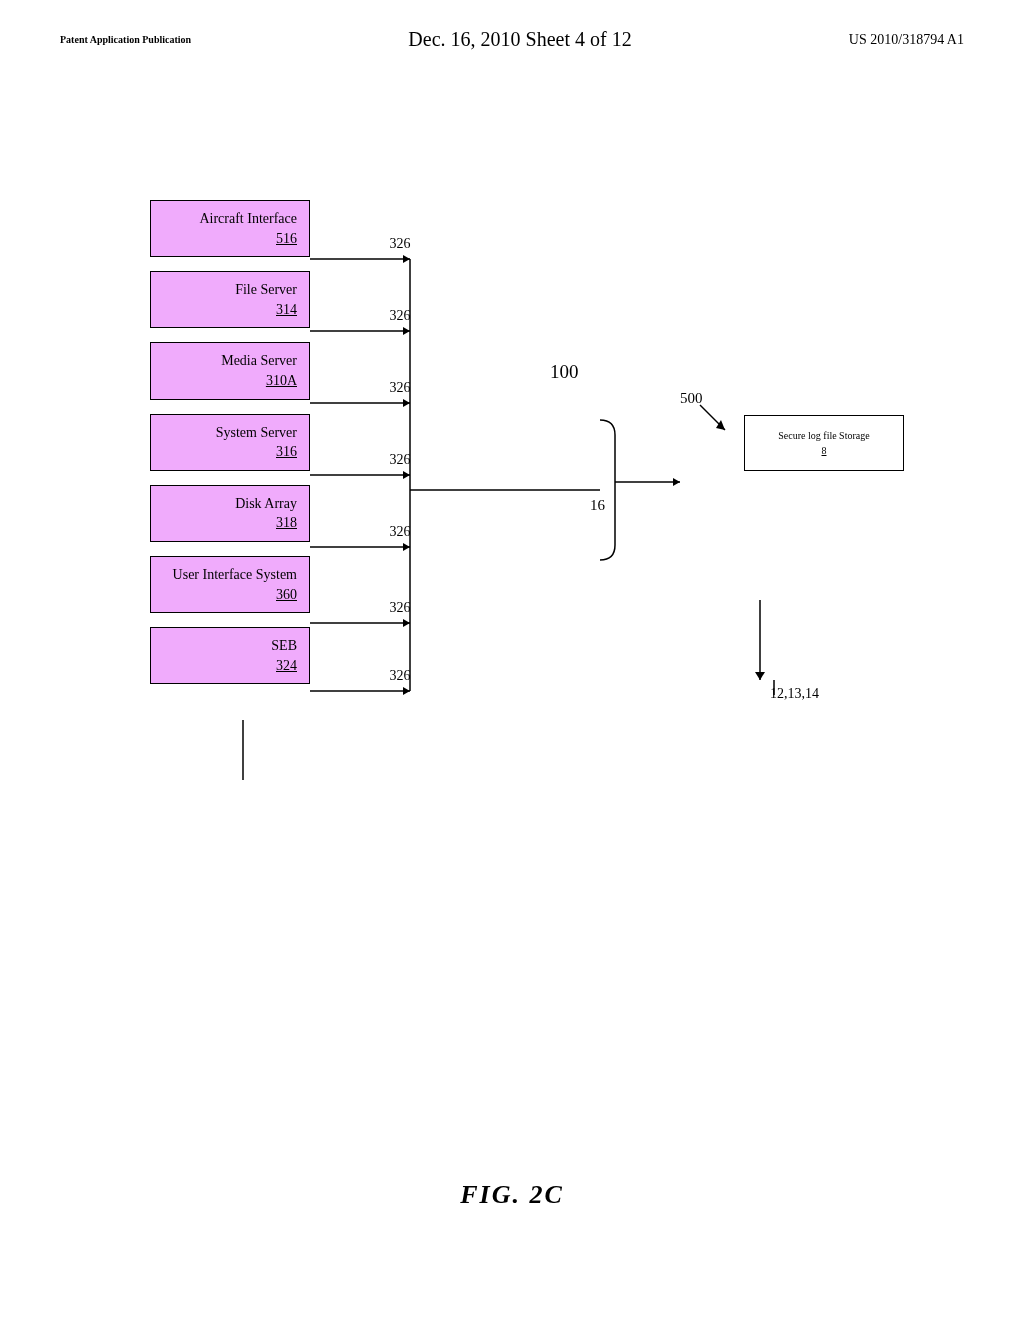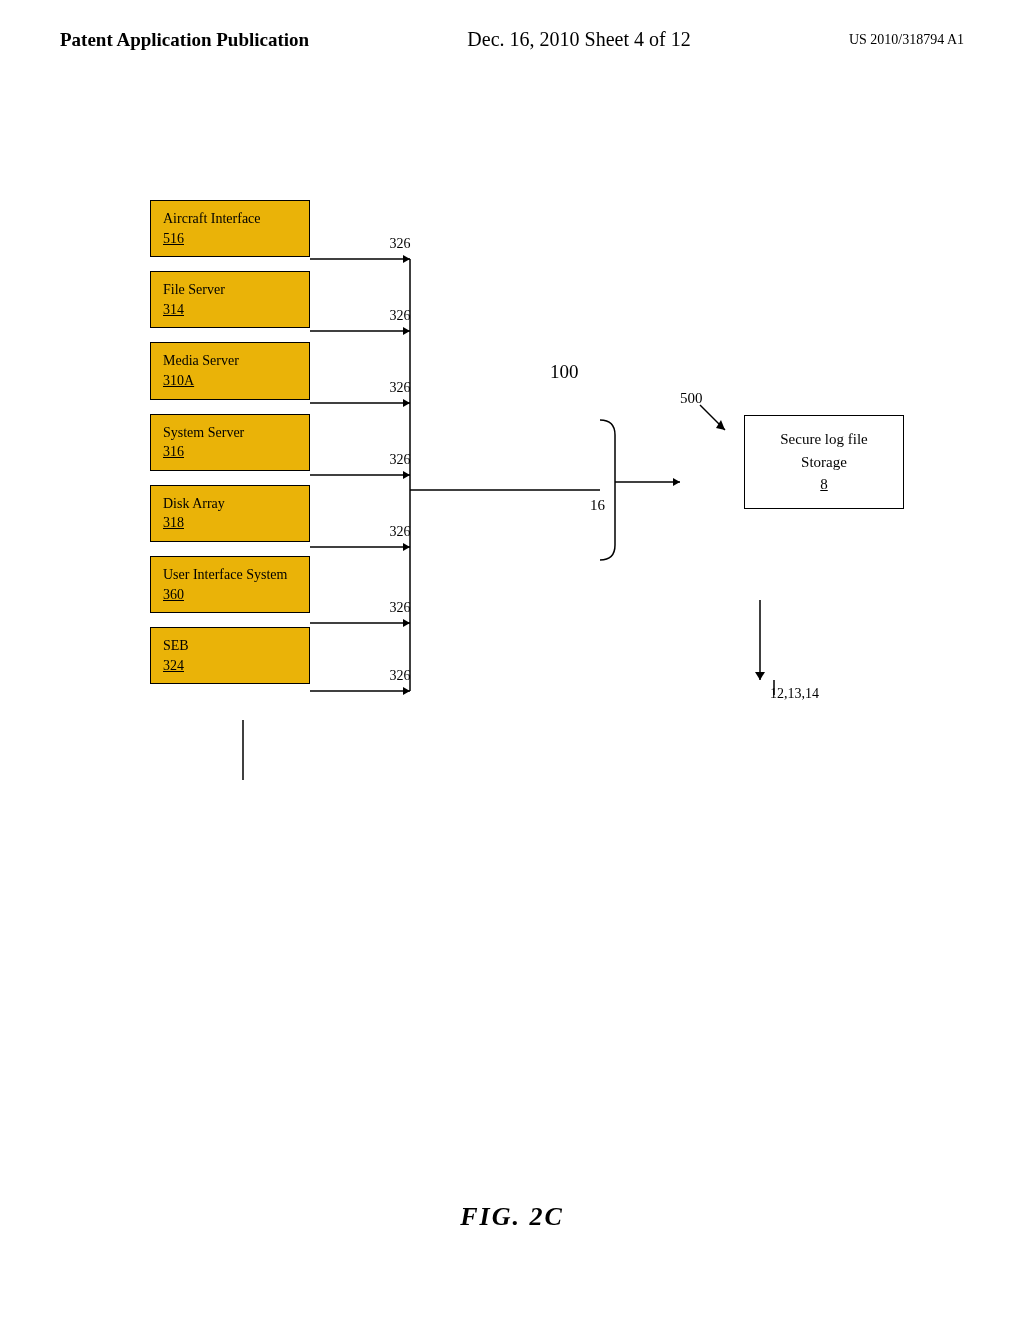--- a/index.html
+++ b/index.html
@@ -18,21 +18,21 @@
       top: 28px;
       left: 0;
       right: 0;
       display: flex;
       justify-content: space-between;
       align-items: center;
       padding: 0 60px;
       font-size: 14px;
       color: #000;
     }
-    .header-left { font-weight: bold; font-size: 19px; }
+    .header-left { font-weight: bold; font-size: 10px; }
     .header-middle { font-size: 20px; }
     .header-right { font-size: 14px; }
 
     
     .diagram {
       position: absolute;
       top: 200px;
       left: 60px;
       right: 60px;
       bottom: 180px;
@@ -46,51 +46,51 @@
       display: flex;
       flex-direction: column;
       gap: 0px;
     }
 
     .component-box {
       width: 160px;
       border: 1.5px solid #000;
       padding: 8px 12px;
       margin-bottom: 14px;
-      text-align: left;
+      text-align: right;
       font-size: 14px;
       line-height: 1.4;
-      background: #eab308;
+      background: #f0abfc;
     }
     .component-box .box-label { font-size: 14px; }
     .component-box .box-num {
       text-decoration: underline;
       font-size: 14px;
     }
 
     
     .right-box {
       position: absolute;
       right: 60px;
       top: 210px;
       width: 160px;
       border: 1.5px solid #000;
       padding: 12px;
       text-align: center;
-      font-size: 15px;
+      font-size: 10px;
       line-height: 1.5;
     }
     .right-box .box-num {
       text-decoration: underline;
     }
 
     
     .fig-caption {
       position: absolute;
-      bottom: 88px;
+      bottom: 110px;
       left: 50%;
       transform: translateX(-50%);
       font-size: 26px;
       font-style: italic;
       font-weight: bold;
       letter-spacing: 2px;
     }
 
     
     .diagram-svg {

